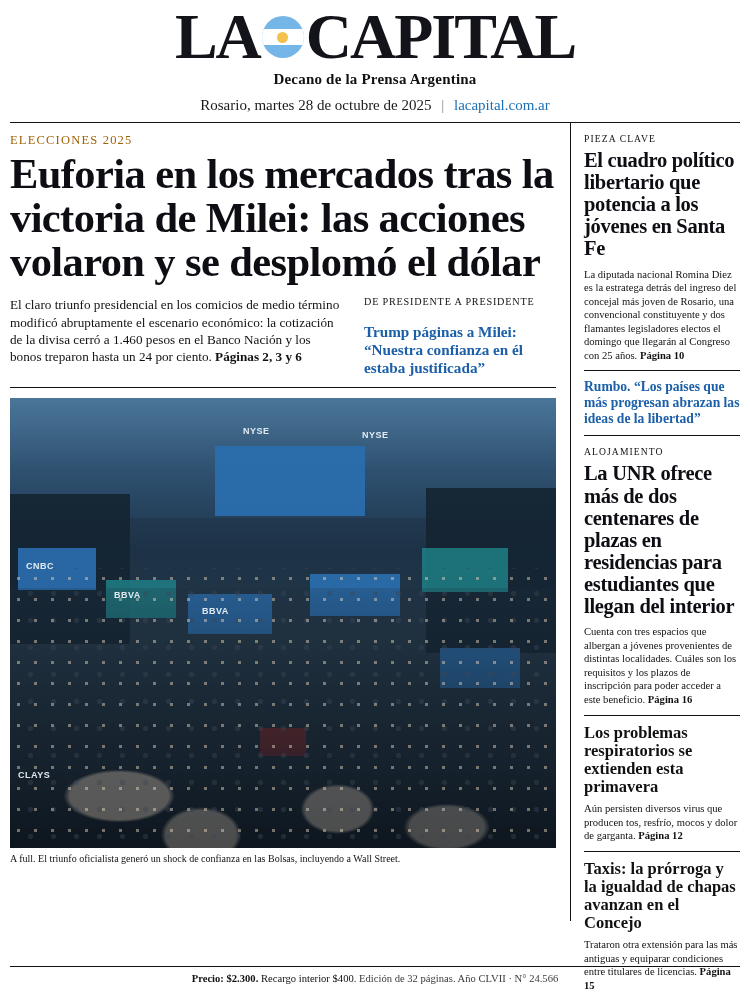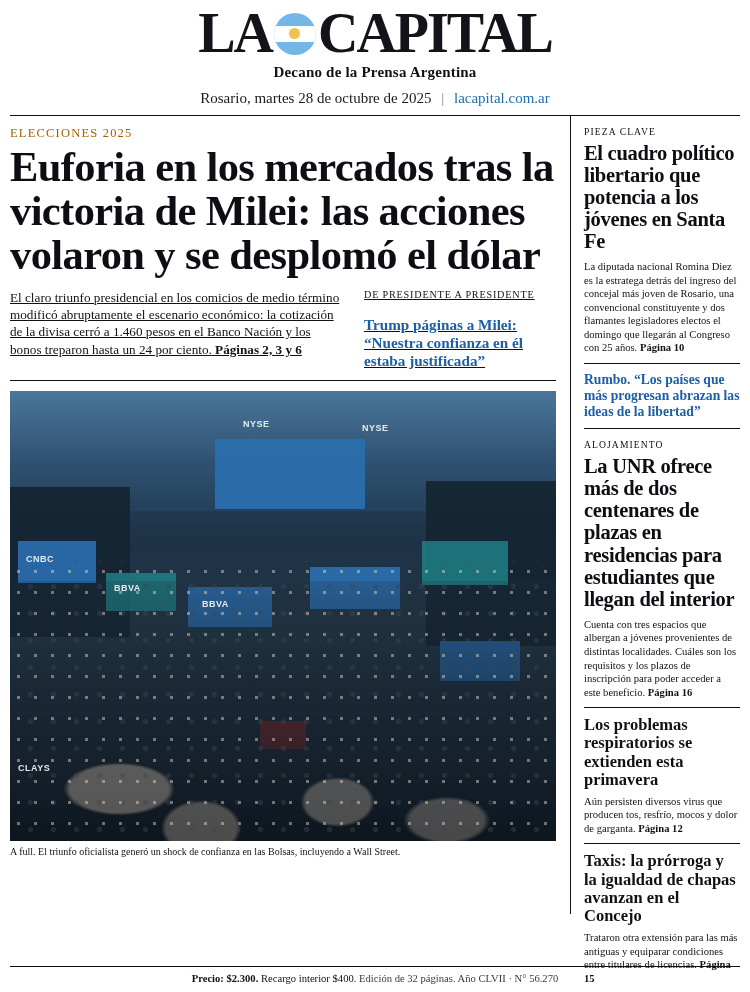--- a/index.html
+++ b/index.html
@@ -15,21 +15,21 @@
 
   
   .masthead { text-align:center; padding-top:8px; }
   .logo-row {
     display:flex; align-items:center; justify-content:center;
     gap:0px;
   }
   .logo-text {
     font-family:"Liberation Serif", serif;
     font-weight:bold;
-    font-size:56px;
+    font-size:64px;
     letter-spacing:-2px;
     line-height:0.92;
     color:#13131a;
   }
   .logo-flag {
     width:42px; height:42px; border-radius:50%;
     background:#74b6e8;
     position:relative;
     margin:0 2px;
     display:inline-block;
@@ -71,21 +71,21 @@
     font-size:12.5px; letter-spacing:1.2px;
     margin:10px 0 4px 0; color:#a16207;
     font-family:"Liberation Serif", serif;
   }
   .headline {
     font-size:42.5px; line-height:1.04; font-weight:bold;
     letter-spacing:-0.6px; margin:4px 0 12px 0;
     color:#0d0d14;
   }
 
-  .lead-row { display:flex; gap:14px;text-decoration:underline; }
+  .lead-row { display:flex; gap:14px; }
   .lead {
     font-size:13.2px; line-height:1.3; width:330px;
   }
   .lead b.pages { font-weight:bold; }
   .side-box { width:200px; padding-left:10px; }
   .side-box .label {
     font-size:10.2px; letter-spacing:0.8px; color:#111;
     margin-bottom:16px;
   }
   .side-box .title {
@@ -287,16 +287,16 @@
           <span class="pg">Página 15</span>
         </div>
       </div>
 
     </div>
   </div>
 
   <div class="footer">
     <b>Precio: $2.300.</b>
     <span>Recargo interior $400.</span>
-    <span class="muted">Edición de 32 páginas. Año CLVII · N° 56.270</span>
+    <span class="muted">Edición de 32 páginas. Año CLVII · N° 24.566</span>
   </div>
 
 </div>
 
 </body></html>

